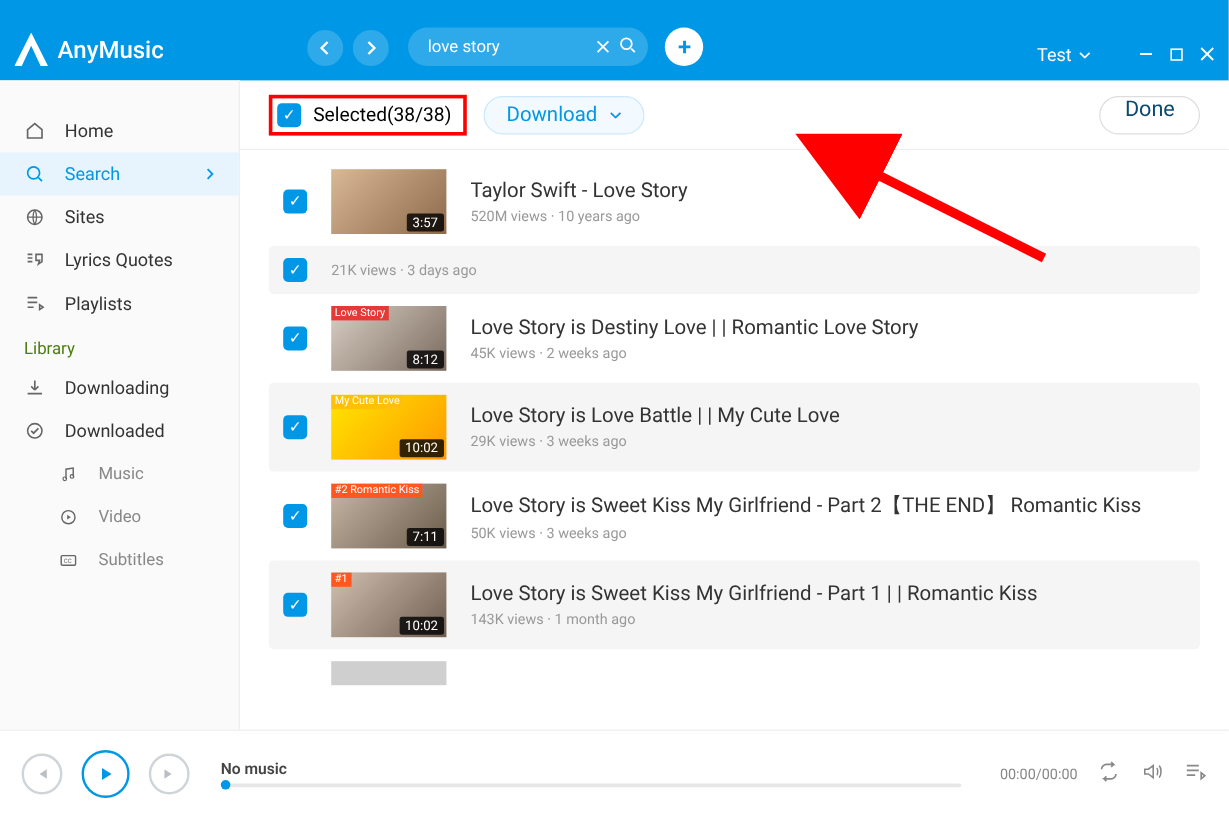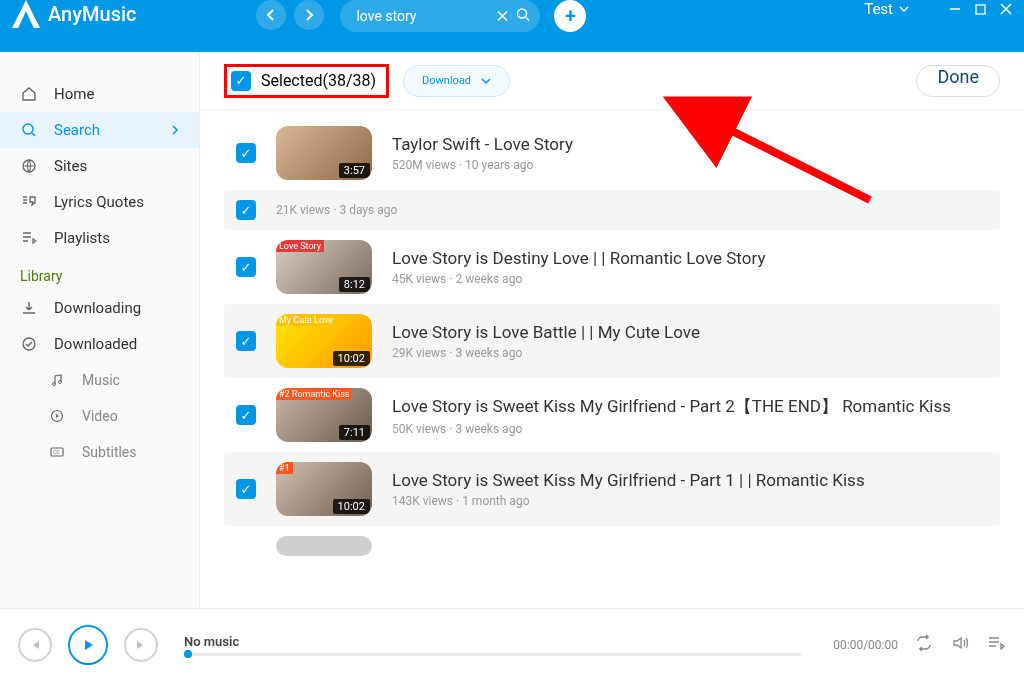--- a/index.html
+++ b/index.html
@@ -1,17 +1,17 @@
 <!DOCTYPE html>
 <html><head>
 <meta charset="utf-8">
 <style>
 *{margin:0;padding:0;box-sizing:border-box;font-family:-apple-system,BlinkMacSystemFont,"Segoe UI",Roboto,Arial,sans-serif}
 body{width:1024px;height:680px;overflow:hidden;background:#fff;display:flex;flex-direction:column}
-.titlebar{height:52px;background:#0097e6;display:flex;align-items:flex-start;padding:0 12px;color:#fff}
+.titlebar{height:67px;background:#0097e6;display:flex;align-items:flex-end;padding:12px 12px;color:#fff}
 .logo{display:flex;align-items:center;gap:8px;font-size:20px;font-weight:500;margin-right:120px}
 .logo-mark{width:28px;height:28px;background:#fff;clip-path:polygon(50% 0,100% 100%,78% 100%,50% 40%,22% 100%,0 100%)}
 .nav-btn{width:30px;height:30px;border-radius:50%;background:rgba(255,255,255,.18);display:flex;align-items:center;justify-content:center;margin-right:8px;cursor:pointer}
 .search-wrap{position:relative;margin-left:8px}
 .search-input{width:200px;height:32px;border:none;border-radius:16px;background:rgba(255,255,255,.18);color:#fff;padding:0 56px 0 16px;font-size:14px;outline:none}
 .search-input::placeholder{color:rgba(255,255,255,.7)}
 .search-clear{position:absolute;right:32px;top:50%;transform:translateY(-50%);cursor:pointer}
 .search-go{position:absolute;right:10px;top:50%;transform:translateY(-50%);cursor:pointer}
 .add-btn{width:32px;height:32px;border-radius:50%;background:#fff;color:#0097e6;display:flex;align-items:center;justify-content:center;margin-left:14px;font-size:20px;font-weight:600;cursor:pointer}
 .spacer{flex:1}
@@ -24,29 +24,29 @@
 .side-item.active{background:#e8f4fd;color:#0097e6}
 .side-item .chev{margin-left:auto;color:#0097e6}
 .side-icon{width:18px;display:flex;justify-content:center;color:#666}
 .side-item.active .side-icon{color:#0097e6}
 .side-label-sec{padding:12px 20px 6px;font-size:14px;color:#4d7c0f}
 .side-sub{padding-left:48px;color:#888;font-size:14px}
 .main{flex:1;display:flex;flex-direction:column;min-height:0;position:relative}
 .toolbar{height:58px;display:flex;align-items:center;padding:0 24px;gap:14px;border-bottom:1px solid #eee}
 .sel-box{display:flex;align-items:center;gap:10px;border:3px solid #ff0000;padding:4px 10px 4px 4px}
 .chk{width:20px;height:20px;border-radius:4px;background:#0097e6;display:flex;align-items:center;justify-content:center;color:#fff;font-size:13px;cursor:pointer}
-.dl-btn{height:32px;padding:0 18px;border:1px solid #cde8fb;border-radius:16px;background:#f2faff;color:#0097e6;display:flex;align-items:center;gap:10px;font-size:11px;cursor:pointer}
+.dl-btn{height:32px;padding:0 18px;border:1px solid #cde8fb;border-radius:16px;background:#f2faff;color:#0097e6;display:flex;align-items:center;gap:10px;font-size:17px;cursor:pointer}
 .done-btn{margin-left:auto;height:32px;padding:0 20px;border:1px solid #ddd;border-radius:16px;background:#fff;color:#0c4a6e;font-size:18px;cursor:pointer}
 .list{flex:1;overflow-y:auto;padding:6px 24px 6px 24px}
 .list::-webkit-scrollbar{width:10px}
 .list::-webkit-scrollbar-thumb{background:#ccc;border-radius:5px}
 .row{display:flex;align-items:center;gap:20px;padding:10px 12px;border-radius:4px}
 .row.alt{background:#f5f5f5}
 .row-chk{flex:0 0 20px}
-.thumb{width:96px;height:54px;background:#888;border-radius:12px;position:relative;flex-shrink:0;overflow:hidden}
+.thumb{width:96px;height:54px;background:#888;border-radius:0;position:relative;flex-shrink:0;overflow:hidden}
 .thumb .dur{position:absolute;right:2px;bottom:2px;background:rgba(0,0,0,.8);color:#fff;font-size:11px;padding:1px 5px;border-radius:2px}
 .thumb .tag{position:absolute;left:0;top:0;font-size:9px;color:#fff;padding:1px 3px}
 .info{flex:1;min-width:0}
 .title{font-size:17px;color:#333;margin-bottom:4px;white-space:nowrap;overflow:hidden;text-overflow:ellipsis}
 .meta{font-size:12px;color:#999}
 .arrow-annot{position:absolute;left:300px;top:28px;pointer-events:none;z-index:5}
 .player{height:72px;border-top:1px solid #eee;display:flex;align-items:center;padding:0 18px;gap:16px}
 .pctrl{width:34px;height:34px;border:2px solid #cfd4d9;border-radius:50%;display:flex;align-items:center;justify-content:center;color:#b9bfc5;cursor:pointer}
 .pctrl.play{width:40px;height:40px;border-color:#0097e6;color:#0097e6}
 .pbar-wrap{flex:1;margin-left:10px}

